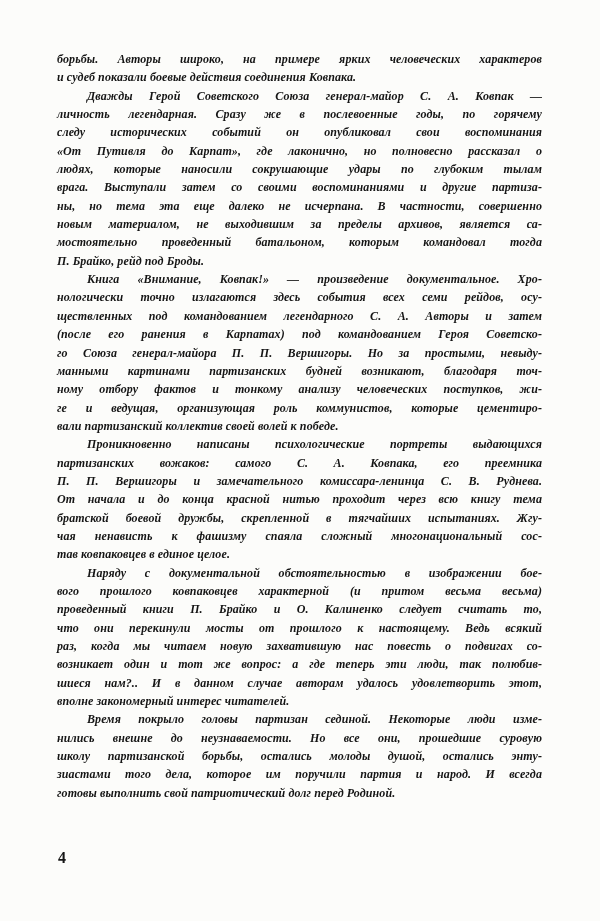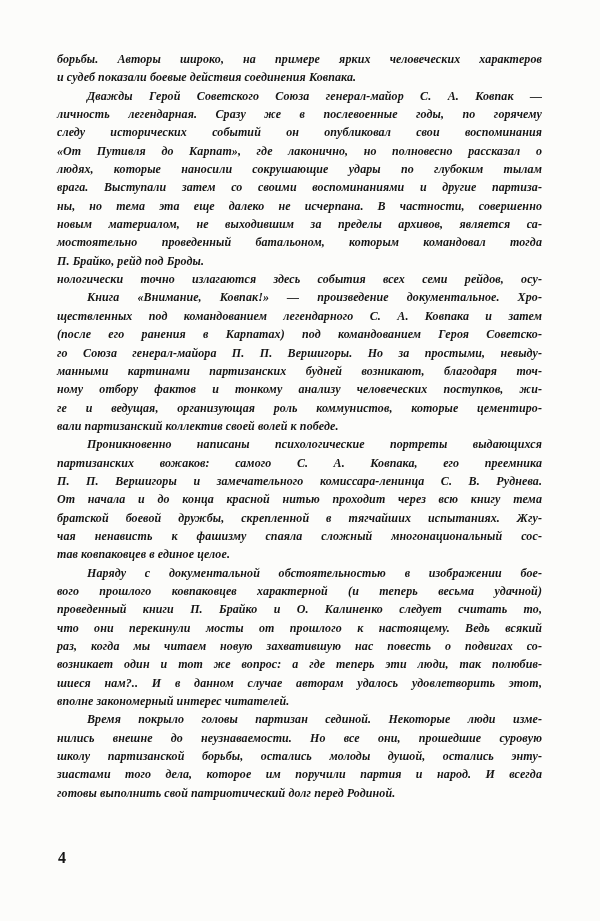--- a/index.html
+++ b/index.html
@@ -74,42 +74,42 @@
         <div class="line">следу исторических событий он опубликовал свои воспоминания</div>
         <div class="line">«От Путивля до Карпат», где лаконично, но полновесно рассказал о</div>
         <div class="line">людях, которые наносили сокрушающие удары по глубоким тылам</div>
         <div class="line">врага. Выступали затем со своими воспоминаниями и другие партиза-</div>
         <div class="line">ны, но тема эта еще далеко не исчерпана. В частности, совершенно</div>
         <div class="line">новым материалом, не выходившим за пределы архивов, является са-</div>
         <div class="line">мостоятельно проведенный батальоном, которым командовал тогда</div>
         <div class="line last">П. Брайко, рейд под Броды.</div>
       </div>
       <div class="para">
+        <div class="line first-indent">Книга «Внимание, Ковпак!» — произведение документальное. Хро-</div>
         <div class="line">нологически точно излагаются здесь события всех семи рейдов, осу-</div>
-        <div class="line first-indent">Книга «Внимание, Ковпак!» — произведение документальное. Хро-</div>
-        <div class="line">ществленных под командованием легендарного С. А. Ковпака и затем</div>
+        <div class="line">ществленных под командованием легендарного С. А. Авторы и затем</div>
         <div class="line">(после его ранения в Карпатах) под командованием Героя Советско-</div>
         <div class="line">го Союза генерал-майора П. П. Вершигоры. Но за простыми, невыду-</div>
         <div class="line">манными картинами партизанских будней возникают, благодаря точ-</div>
         <div class="line">ному отбору фактов и тонкому анализу человеческих поступков, жи-</div>
         <div class="line">ге и ведущая, организующая роль коммунистов, которые цементиро-</div>
         <div class="line last">вали партизанский коллектив своей волей к победе.</div>
       </div>
       <div class="para">
         <div class="line first-indent">Проникновенно написаны психологические портреты выдающихся</div>
         <div class="line">партизанских вожаков: самого С. А. Ковпака, его преемника</div>
         <div class="line">П. П. Вершигоры и замечательного комиссара-ленинца С. В. Руднева.</div>
         <div class="line">От начала и до конца красной нитью проходит через всю книгу тема</div>
         <div class="line">братской боевой дружбы, скрепленной в тягчайших испытаниях. Жгу-</div>
         <div class="line">чая ненависть к фашизму спаяла сложный многонациональный сос-</div>
         <div class="line last">тав ковпаковцев в единое целое.</div>
       </div>
       <div class="para">
         <div class="line first-indent">Наряду с документальной обстоятельностью в изображении бое-</div>
-        <div class="line">вого прошлого ковпаковцев характерной (и теперь весьма удачной)</div>
+        <div class="line">вого прошлого ковпаковцев характерной (и притом весьма весьма)</div>
         <div class="line">проведенный книги П. Брайко и О. Калиненко следует считать то,</div>
         <div class="line">что они перекинули мосты от прошлого к настоящему. Ведь всякий</div>
         <div class="line">раз, когда мы читаем новую захватившую нас повесть о подвигах со-</div>
         <div class="line">возникает один и тот же вопрос: а где теперь эти люди, так полюбив-</div>
         <div class="line">шиеся нам?.. И в данном случае авторам удалось удовлетворить этот,</div>
         <div class="line last">вполне закономерный интерес читателей.</div>
       </div>
       <div class="para">
         <div class="line first-indent">Время покрыло головы партизан сединой. Некоторые люди изме-</div>
         <div class="line">нились внешне до неузнаваемости. Но все они, прошедшие суровую</div>

